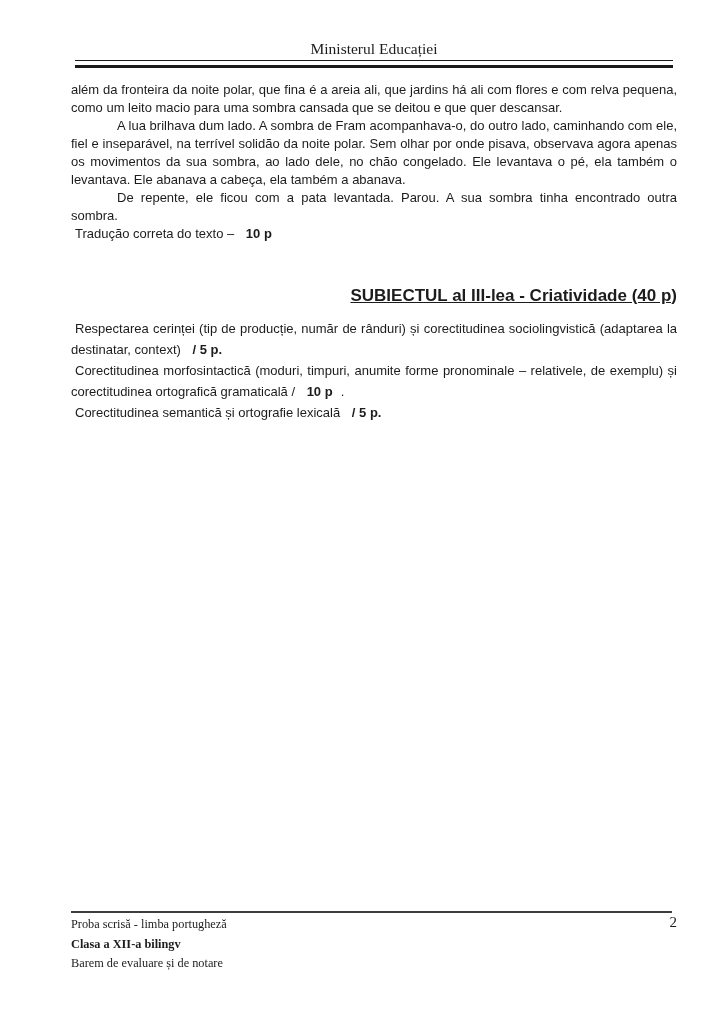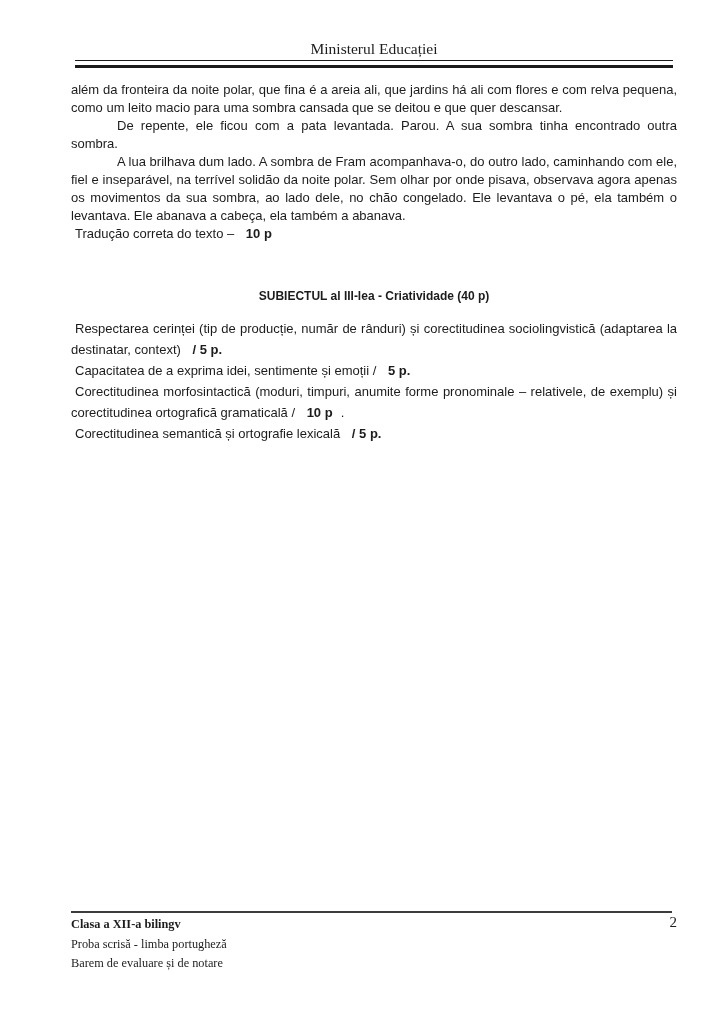--- a/index.html
+++ b/index.html
@@ -41,24 +41,25 @@
   .body-text p { margin: 0; }
   .para-indent { text-indent: 46px; }
 
   .translation-line {
     margin-top: 9px;
     text-align: left;
   }
 
   .section-heading {
     margin-top: 44px;
-    font-size: 12px;
+    font-size: 17px;
     line-height: 18.5px;
     font-weight: bold;
-    text-align: center;
+    text-decoration: underline;
+    text-align: right;
   }
 
   .criteria {
     margin-top: 13px;
     font-size: 13px;
     line-height: 21px;
     text-align: justify;
   }
   .criteria p { margin: 0; }
 
@@ -96,38 +97,37 @@
 
   <div class="content">
 
     <div class="header">
       <div class="header-title-row">Ministerul Educației</div>
       <div class="header-rule-thick"></div>
     </div>
 
     <div class="body-text">
       <p>além da fronteira da noite polar, que fina é a areia ali, que jardins há ali com flores e com relva pequena, como um leito macio para uma sombra cansada que se deitou e que quer descansar.</p>
+      <p class="para-indent">A lua brilhava dum lado. A sombra de Fram acompanhava-o, do outro lado, caminhando com ele, fiel e inseparável, na terrível solidão da noite polar. Sem olhar por onde pisava, observava agora apenas os movimentos da sua sombra, ao lado dele, no chão congelado. Ele levantava o pé, ela também o levantava. Ele abanava a cabeça, ela também a abanava.</p>
       <p class="para-indent">De repente, ele ficou com a pata levantada. Parou. A sua sombra tinha encontrado outra sombra.</p>
-      <p class="para-indent">A lua brilhava dum lado. A sombra de Fram acompanhava-o, do outro lado, caminhando com ele, fiel e inseparável, na terrível solidão da noite polar. Sem olhar por onde pisava, observava agora apenas os movimentos da sua sombra, ao lado dele, no chão congelado. Ele levantava o pé, ela também o levantava. Ele abanava a cabeça, ela também a abanava.</p>
 
       <p class="translation-line"><span>Tradução correta do texto – </span><b>10 p</b></p>
     </div>
 
     <div class="section-heading">SUBIECTUL al III-lea - Criatividade (40 p)</div>
 
     <div class="criteria">
       <p><span>Respectarea cerinței (tip de producție, număr de rânduri) și corectitudinea sociolingvistică (adaptarea la destinatar, context) </span><b>/ 5 p.</b><span></span></p>
-      <p><span>Capacitatea de a exprima idei, sentimente și emoții / </span><b>5 p.</b><span></span></p>
       <p><span>Corectitudinea morfosintactică (moduri, timpuri, anumite forme pronominale – relativele, de exemplu) și corectitudinea ortografică gramaticală / </span><b>10 p</b><span>.</span></p>
       <p><span>Corectitudinea semantică și ortografie lexicală </span><b>/ 5 p.</b><span></span></p>
     </div>
 
   </div>
 
   <div class="footer">
     <div class="footer-rule"></div>
+    <div class="footer-line">Proba scrisă - limba portugheză</div>
     <div class="footer-line bold-line">Clasa a XII-a bilingv</div>
-    <div class="footer-line">Proba scrisă - limba portugheză</div>
     <div class="footer-line">Barem de evaluare și de notare</div>
     <div class="page-number">2</div>
   </div>
 
 </div>
 
 </body></html>

